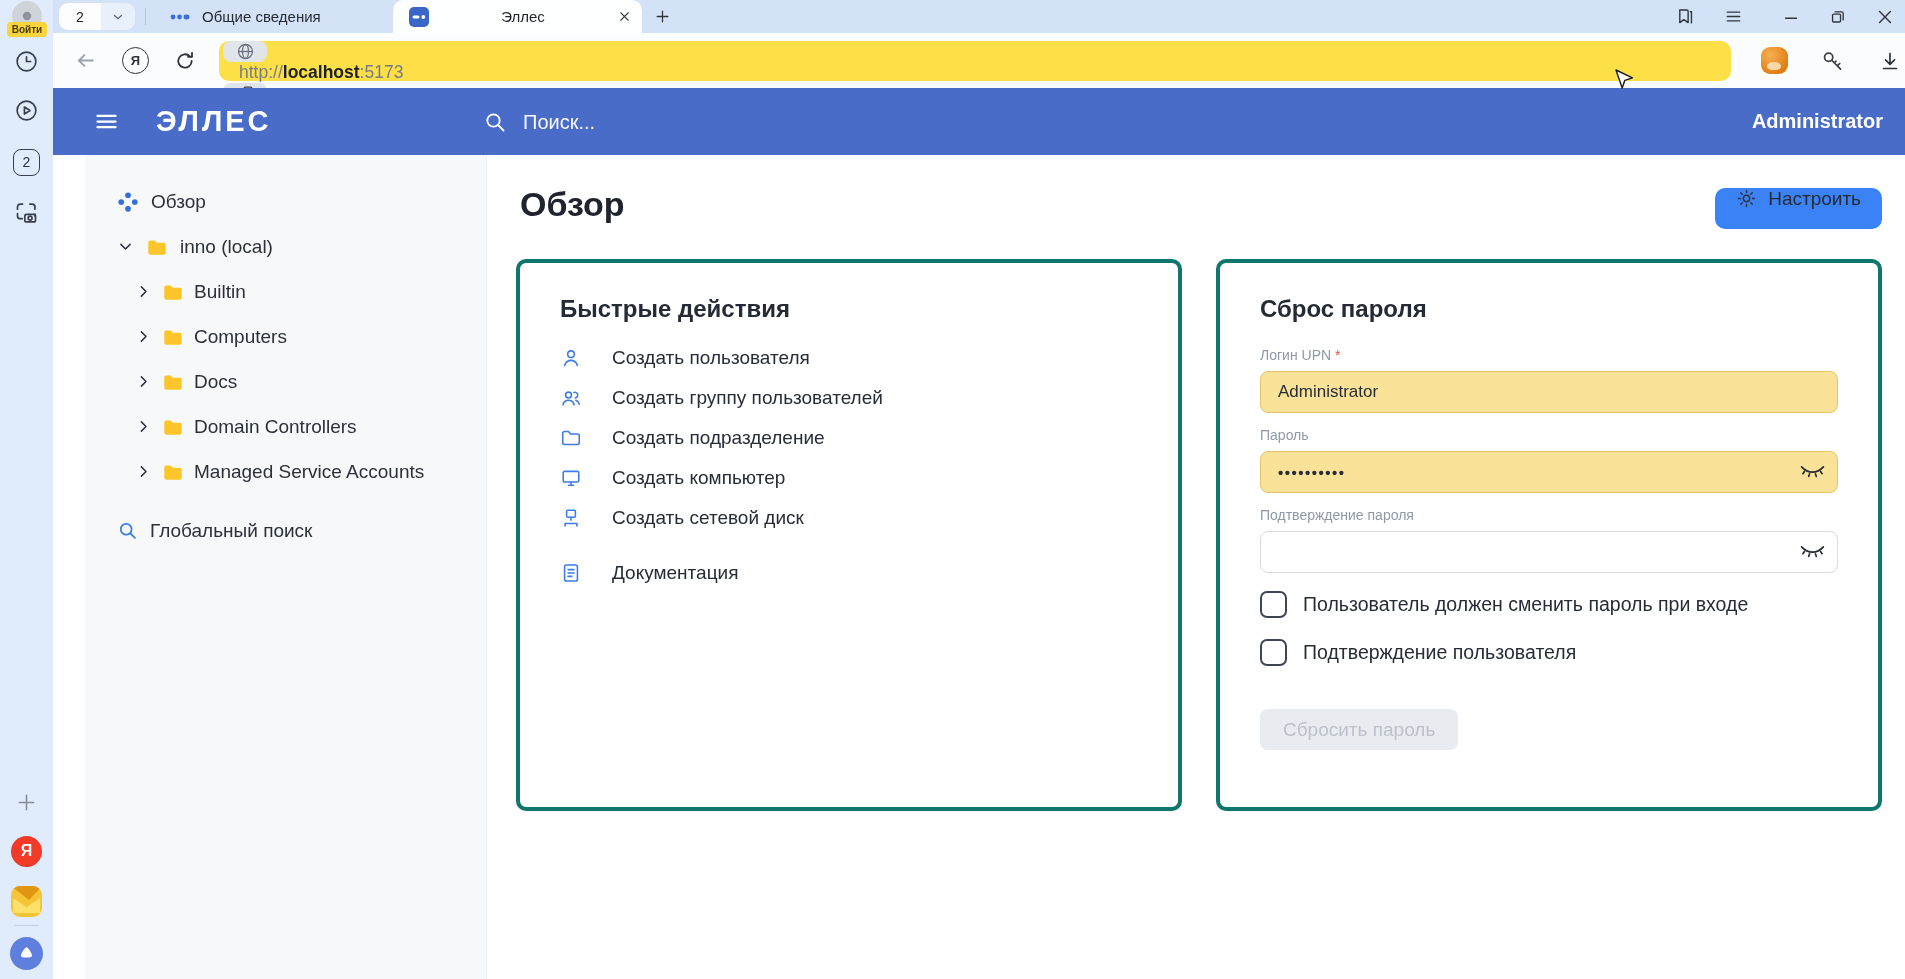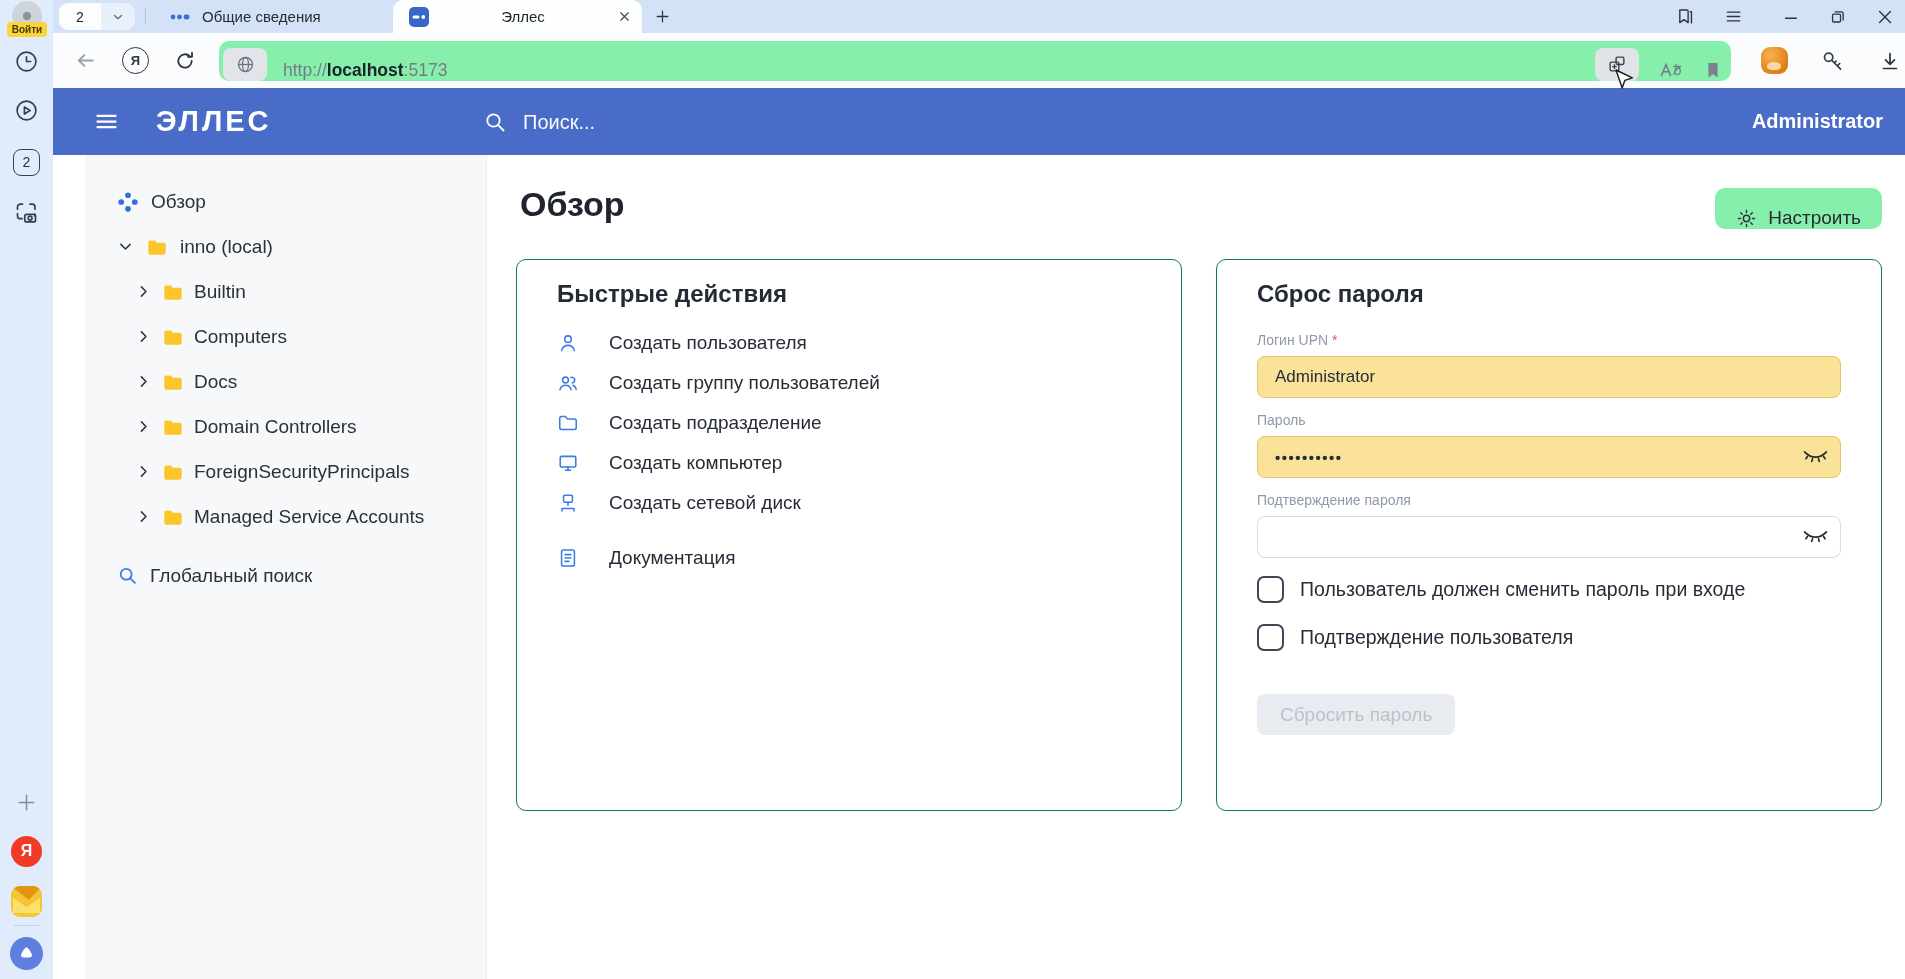--- a/index.html
+++ b/index.html
@@ -46,22 +46,22 @@
   .strip-right { position:absolute; right:10px; top:0; height:33px; display:flex; align-items:center; gap:27px; }
   .strip-right button { background:none; border:none; cursor:pointer; display:flex; }
 
   
   .address-row { position:absolute; left:53px; top:33px; width:1852px; height:55px; background:#fbfcfd;
                  display:flex; align-items:center; }
   .nav-btn { background:none; border:none; cursor:pointer; display:flex; margin-left:24px; }
   .nav-btn:first-child { margin-left:20px; }
   .ya-outline { width:27px; height:27px; border:1.8px solid #2e333b; border-radius:50%;
                 font-size:13px; font-weight:700; color:#2e333b; display:flex; align-items:center; justify-content:center; }
-  .omnibox { margin-left:22px; width:1512px; height:40px; background:#86efac; border-radius:10px;
-             display:flex; align-items:flex-end; padding:0 8px 0 4px; }
+  .omnibox { margin-left:22px; width:1512px; height:40px; background:#fde047; border-radius:10px;
+             display:flex; align-items:flex-start; padding:0 8px 0 4px;flex-direction:column; }
   .scheme-chip { width:44px; height:33px; background:#e1e4e9; border-radius:8px;
                  display:flex; align-items:center; justify-content:center; cursor:pointer; }
   .url-text { margin-left:16px; font-size:17.5px; color:#767b84; flex:1; cursor:text; white-space:nowrap; }
   .url-text .host { color:#1d2128; font-weight:600; }
   .omni-chip { width:44px; height:33px; background:#e0e3e8; border-radius:8px; border:none;
                display:flex; align-items:center; justify-content:center; cursor:pointer; }
   .omni-btn { background:none; border:none; cursor:pointer; display:flex; margin-left:20px; }
   .ext-icons { display:flex; align-items:center; gap:32px; margin-left:30px; }
   .ext-icons button { background:none; border:none; cursor:pointer; display:flex; }
   .ext-orange { width:27px; height:27px; border-radius:9px;
@@ -81,26 +81,26 @@
   .app-body { display:flex; height:824px;margin-left:32px; }
   .tree { width:402px; background:#f7f8fa; border-right:1px solid #eef0f2; padding-top:24px; }
   .tree-row { height:45px; display:flex; align-items:center; gap:12px; padding-left:32px;
               font-size:19px; color:#2b313b; cursor:pointer; }
   .tree-row.child { padding-left:50px; gap:10px; }
   .tree-row .lbl { white-space:nowrap; }
   .gsearch { margin-top:14px; }
 
   .app-main { flex:1; position:relative; background:#fff; }
   .page-title { position:absolute; left:33px; top:30px; font-size:34px; font-weight:700; color:#20242e; }
-  .configure-btn { position:absolute; right:23px; top:33px; height:41px; background:#86efac; border:none;
-                   border-radius:10px; padding:0 21px; display:flex; align-items:flex-end; gap:11px;
+  .configure-btn { position:absolute; right:23px; top:33px; height:41px; background:#3b82f6; border:none;
+                   border-radius:10px; padding:0 21px; display:flex; align-items:flex-start; gap:11px;
                    font-size:19px; color:#262b35; cursor:pointer; font-family:inherit; }
   .cards { position:absolute; left:29px; right:23px; top:104px; display:flex; gap:34px; }
-  .card { flex:1 1 0; height:552px; background:#fff; border:1px solid #0f766e; border-radius:10px;
-          padding:20px 40px; box-shadow:0 1px 3px rgba(16,24,40,.04); }
+  .card { flex:1 1 0; height:552px; background:#fff; border:4px solid #0f766e; border-radius:10px;
+          padding:32px 40px; box-shadow:0 1px 3px rgba(16,24,40,.04); }
   .card-title { font-size:24px; font-weight:600; color:#252b36; margin-bottom:24px; }
 
   .qa-row { height:40px; display:flex; align-items:flex-start; gap:30px; cursor:pointer; }
   .qa-row .qa-lbl { font-size:19px; color:#272d38; }
   .qa-doc { margin-top:15px; }
 
   .fld-label { font-size:14px; color:#8f99a8; margin:14px 0 8px; }
   .fld-label .req { color:#e0524d; }
   .fld-wrap { position:relative; }
   .fld { width:100%; height:42px; border-radius:8px; border:1px solid #d8dbe0; background:#fff;
@@ -386,29 +386,20 @@
             </svg>
           <span class="lbl">Domain Controllers</span>
         </div>
         <div class="tree-row child">
           <svg class="ic" width="17" height="17" viewBox="0 0 24 24" fill="none" stroke="#2b3240" stroke-width="2.1" stroke-linecap="round" stroke-linejoin="round">
               <path d="M9 5.5 15.5 12 9 18.5"></path>
             </svg>
           <svg class="ic" width="22" height="22" viewBox="0 0 24 24">
               <path d="M2.5 6.8c0-1.1.9-2 2-2h5.1l2.3 2.6h7.6c1.1 0 2 .9 2 2v9c0 1.1-.9 2-2 2h-15c-1.1 0-2-.9-2-2Z" fill="#fcc62b"></path>
             </svg>
-          <span class="lbl">ForeignSecurityPrincipals</span>
-        </div>
-        <div class="tree-row child">
-          <svg class="ic" width="17" height="17" viewBox="0 0 24 24" fill="none" stroke="#2b3240" stroke-width="2.1" stroke-linecap="round" stroke-linejoin="round">
-              <path d="M9 5.5 15.5 12 9 18.5"></path>
-            </svg>
-          <svg class="ic" width="22" height="22" viewBox="0 0 24 24">
-              <path d="M2.5 6.8c0-1.1.9-2 2-2h5.1l2.3 2.6h7.6c1.1 0 2 .9 2 2v9c0 1.1-.9 2-2 2h-15c-1.1 0-2-.9-2-2Z" fill="#fcc62b"></path>
-            </svg>
           <span class="lbl">Managed Service Accounts</span>
         </div>
         <div class="tree-row gsearch">
           <svg class="ic" width="21" height="21" viewBox="0 0 24 24" fill="none" stroke="#3d7be5" stroke-width="2" stroke-linecap="round">
               <circle cx="10.5" cy="10.5" r="6.2"></circle>
               <path d="M15.2 15.2 20.5 20.5"></path>
             </svg>
           <span class="lbl">Глобальный поиск</span>
         </div>
       </nav>

